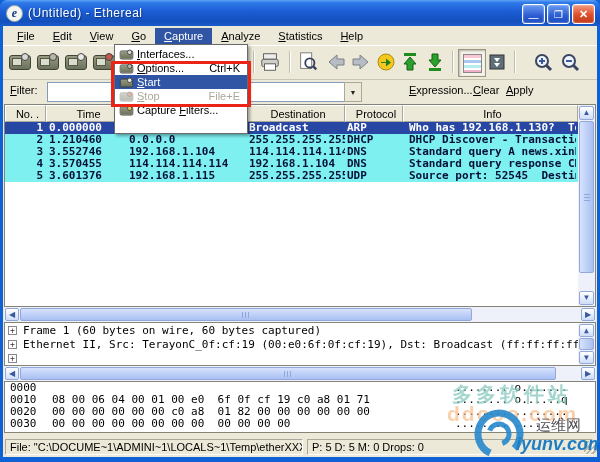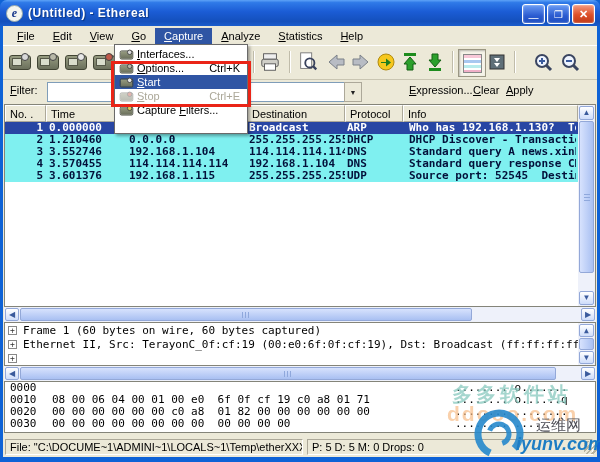--- a/index.html
+++ b/index.html
@@ -5,21 +5,21 @@
   html,body{margin:0;padding:0;background:#555;}
   .window{position:relative;width:600px;height:462px;background:#0e62d6;overflow:hidden;
           font-family:"Liberation Sans",sans-serif;font-size:11px;color:#000;}
   
   .titlebar{position:absolute;left:0;top:0;width:600px;height:26px;border-radius:7px 7px 0 0;
     background:linear-gradient(180deg,#5ea3f7 0%,#2f7ae8 10%,#1b5cd5 45%,#1450bc 82%,#1a5ccc 100%);
     display:flex;align-items:center;}
   .app-icon{width:15px;height:15px;margin:0 5px 0 6px;border-radius:50%;background:#f4f6f0;
     border:1px solid #9aa;display:flex;align-items:center;justify-content:center;
     color:#1a3a8c;font-weight:bold;font-size:12px;font-family:"Liberation Serif",serif;font-style:italic;}
-  .title-text{color:#fff;font-weight:bold;font-size:12px;letter-spacing:.5px;text-shadow:1px 1px 1px #0a3580;}
+  .title-text{color:#fff;font-weight:normal;font-size:12px;letter-spacing:.5px;text-shadow:1px 1px 1px #0a3580;}
   .tb-btns{position:absolute;right:5px;top:4px;display:flex;gap:2px;}
   .tb-btn{width:21px;height:18px;border-radius:3px;border:1px solid #fff;
     background:linear-gradient(#6a9cf4,#2b5bd0 60%,#1e4ec0);color:#fff;font-size:10px;
     display:flex;align-items:center;justify-content:center;box-shadow:inset 0 0 2px rgba(255,255,255,.7);}
   .tb-btn.close{background:linear-gradient(#f49a80,#dd4f28 55%,#c03a18);font-weight:bold;font-size:11px;}
   .tb-btn.min span{margin-top:7px;}
   
   .client{position:absolute;left:3px;top:26px;width:594px;height:431px;background:#ece9d8;}
   
   .menubar{position:absolute;left:0;top:0;width:100%;height:19px;display:flex;align-items:center;padding-left:5px;box-sizing:border-box;}
@@ -37,21 +37,21 @@
   
   .filterbar{position:absolute;left:0;top:52px;width:100%;height:26px;}
   .flt-label{position:absolute;left:7px;top:6px;}
   .flt-input{position:absolute;left:44px;top:4px;width:296px;height:16px;background:#fff;border:1px solid #7f9db9;}
   .flt-drop{position:absolute;left:341px;top:4px;width:16px;height:18px;background:#ece9d8;border:1px solid #aca899;
     font-size:7px;display:flex;align-items:center;justify-content:center;color:#222;}
   .flt-btn{position:absolute;top:6px;white-space:nowrap;padding-left:48px;}
   
   .pane{background:#fff;border:1px solid #848479;box-sizing:border-box;position:absolute;left:1px;width:592px;overflow:hidden;}
   .pktlist{top:78px;height:203px;}
-  .pl-header{position:absolute;left:0;top:0;right:17px;height:17px;display:flex;}
+  .pl-header{position:absolute;left:0;top:0;right:17px;height:17px;display:flex;text-align:center;}
   .pl-h{background:#ece9d8;border-top:1px solid #fff;border-left:1px solid #fff;border-right:1px solid #aca899;border-bottom:1px solid #aca899;
     box-sizing:border-box;padding:2px 0 0 4px;white-space:nowrap;overflow:hidden;font-size:11px;}
   .rows{position:absolute;left:0;top:17px;right:17px;bottom:0;
     font-family:"DejaVu Sans Mono","Liberation Mono",monospace;font-size:11px;font-weight:bold;}
   .pl-row{position:relative;height:12px;background:#7ff0f0;color:#03103a;}
   .pl-row.sel{background:#2846a4;color:#fff;}
   .cell{position:absolute;top:0;white-space:pre;overflow:hidden;line-height:12px;}
   .c-no{left:0;width:38px;text-align:right;}
   .c-time{left:44px;width:78px;}
   .c-src{left:124px;width:118px;}
@@ -333,21 +333,21 @@
       <div class="st-panel st-file">File: "C:\DOCUME~1\ADMINI~1\LOCALS~1\Temp\etherXXXX6LY7...</div>
       <div class="st-panel st-stats">P: 5 D: 5 M: 0 Drops: 0</div>
       <div class="resize-grip"></div>
     </div>
   </div>
 
   <div class="dropdown">
     <div class="dd-item"><span class="capdev-m" style="--dot:#d8d8d8"></span><span></span><span class="acc">I</span><span>nterfaces...</span></div>
     <div class="dd-item"><span class="capdev-m" style="--dot:#b8b8a8"></span><span></span><span class="acc">O</span><span>ptions...</span><span class="dd-short">Ctrl+K</span></div>
     <div class="dd-item sel"><span class="capdev-m" style="--dot:#e8e8e8"></span><span></span><span class="acc">S</span><span>tart</span></div>
-    <div class="dd-item dis"><span class="capdev-m" style="--dot:#c05a4a"></span><span></span><span class="acc">S</span><span>top</span><span class="dd-short">Ctrl+E</span></div>
+    <div class="dd-item dis"><span class="capdev-m" style="--dot:#c05a4a"></span><span></span><span class="acc">S</span><span>top</span><span class="dd-short">File+E</span></div>
     <div class="dd-item"><span class="capdev-m" style="--dot:#d8c858"></span><span>Capture </span><span class="acc">F</span><span>ilters...</span></div>
   </div>
 
   <div class="red-rect"></div>
 
   <div class="wm wm-site">多多软件站</div>
   <div class="wm wm-url">ddooo.com</div>
   <svg class="wm wm-logo" viewBox="0 0 130 58">
     <g transform="translate(29,30)">
       <circle r="21" fill="none" stroke="#2688cc" stroke-width="7" stroke-dasharray="105 30" transform="rotate(115)" opacity="0.9"></circle>

